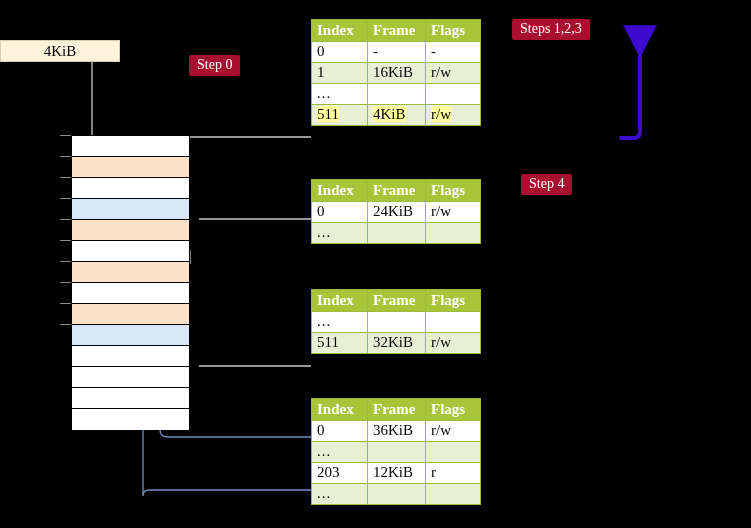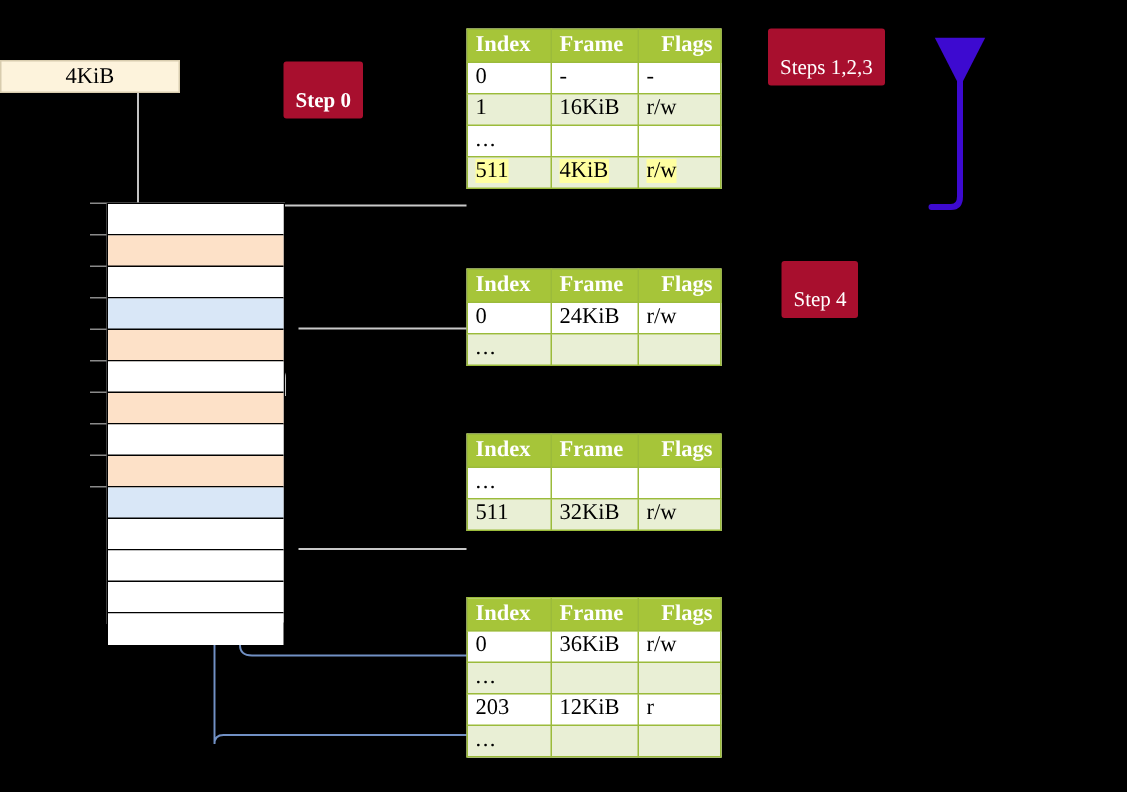--- a/index.html
+++ b/index.html
@@ -23,21 +23,21 @@
     font-size:15px;
     line-height:20px;
   }
 
   
   .pill{
     position:absolute;
     color:#fff;
     font-size:14px;
     line-height:18px;
-    padding:18px 8px 2px 8px;
+    padding:1px 8px 2px 8px;
     white-space:nowrap;
     border-radius:2px;
     box-sizing:border-box;
   }
   .pill.red{background:#a80f2e;}
   .pill.violet{background:#6610f2;}
 
   
   .memcol{
     position:absolute;
@@ -81,21 +81,21 @@
     background:#a6c539;
     color:#fff;
     font-weight:bold;
     height:22px;
   }
   .ptable td.c0{width:56px;}
   .ptable td.c1{width:58px;}
   .ptable td.c2{width:55px;}
   .ptable th.c0{width:56px;}
   .ptable th.c1{width:58px;}
-  .ptable th.c2{width:55px;text-align:right;}
+  .ptable th.c2{width:55px;}
   tr.alt td{background:#e9efd5;}
   tr.plain td{background:#fff;}
   .hl{background:#ffffa0;}
   .ell{letter-spacing:1px;}
 </style>
 </head>
 <body>
 
 <div id="stage">
 
@@ -145,21 +145,21 @@
 
     <g stroke="#3d0ad0" stroke-width="4" fill="none" stroke-linecap="round">
       <path d="M621,138 L634,138 Q640,138 640,131 L640,30" marker-end="url(#aviolet)"></path>
     </g>
   </svg>
 
   <div class="vabox" style="left:0px;top:40px;width:120px;height:22px;">
     <span>4KiB</span>
   </div>
 
-  <div class="pill red" style="left:189px;top:41px;font-weight:bold;">Step 0</div>
+  <div class="pill red" style="left:189px;top:55px;">Step 0</div>
 
   <div class="pill red" style="left:512px;top:19px;">Steps 1,2,3</div>
 
 
   <div class="pill red" style="left:521px;top:174px;">Step 4</div>
 
   <div class="memcol" id="memcol" style="left:71px;top:135px;width:119px;height:281px;">
       <div class="memrow"></div>
       <div class="memrow orange"></div>
       <div class="memrow"></div>

